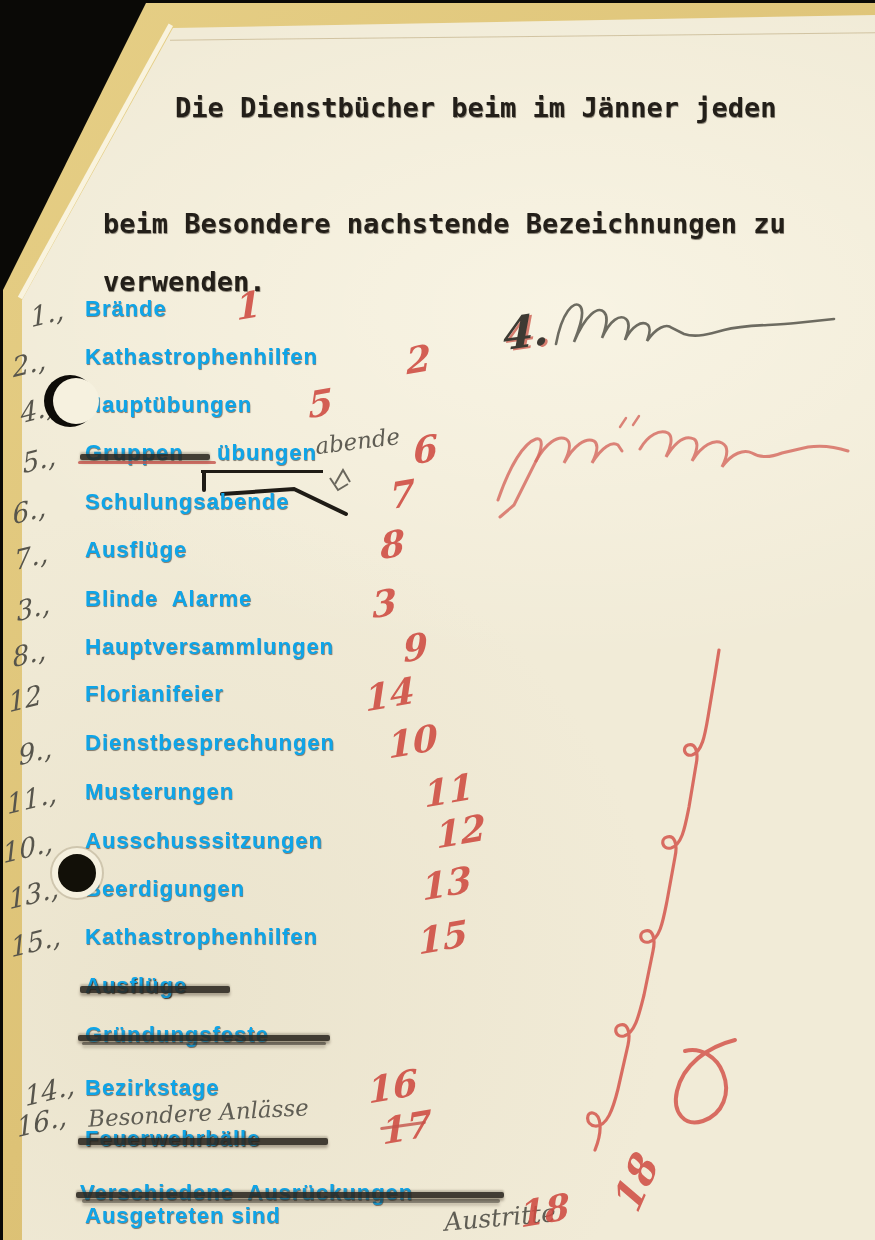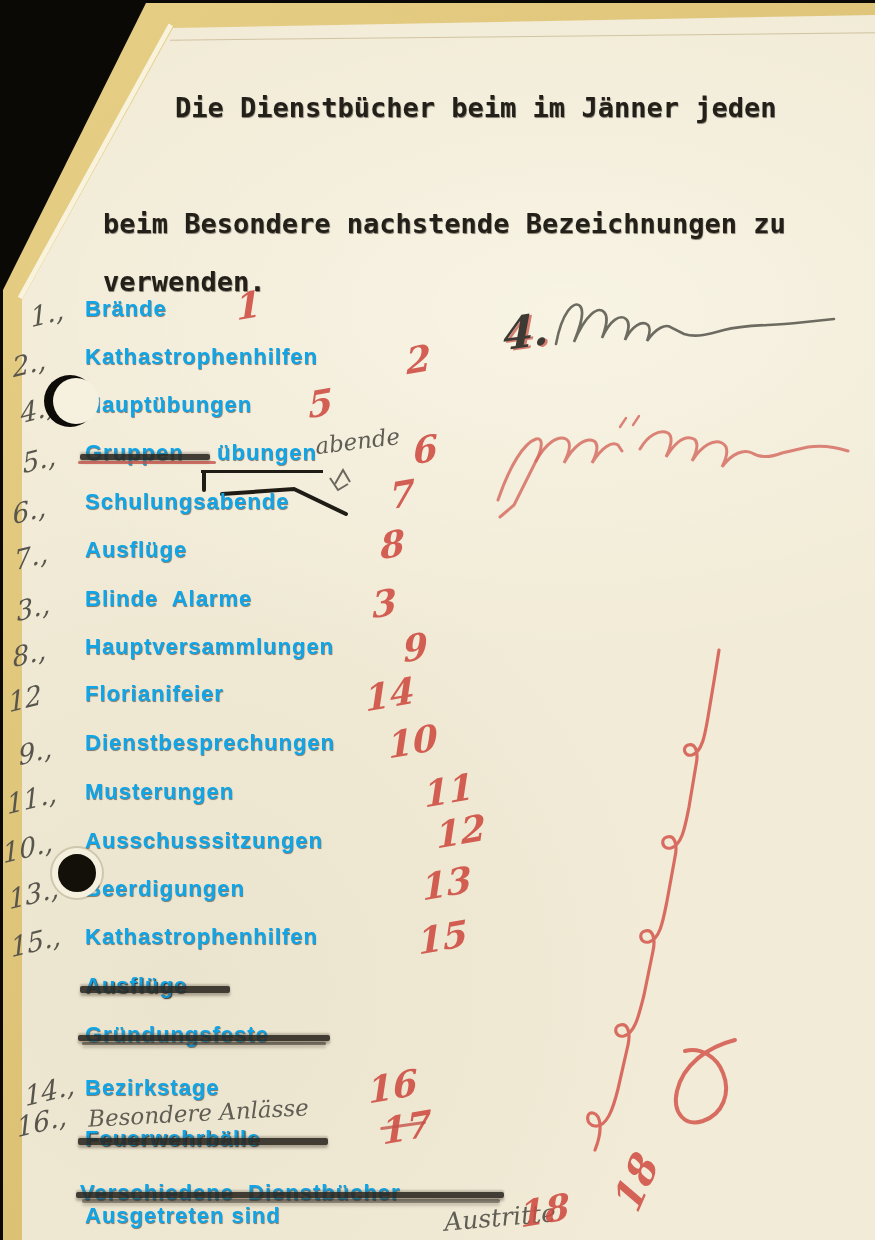--- a/index.html
+++ b/index.html
@@ -174,21 +174,21 @@
   <div class="row" style="top:1126px">
     <span class="pnum" style="left:16px;top:-20px">16.,</span>
     <span class="hand" style="left:88px;top:-26px;font-size:23px;transform:rotate(-3deg)">Besondere Anlässe</span>
     <span class="typed" style="text-shadow:1px 1px 1.2px rgba(30,25,18,.9)">Feuerwehrbälle</span>
     <span class="strike" style="left:78px;top:12px;width:250px;height:7px"></span>
     <span class="rnum" style="left:382px;top:-20px">17</span>
     <span class="rbar" style="left:380px;top:-2px;width:46px;height:3px;transform:rotate(-8deg)"></span>
   </div>
 
   <div class="row" style="top:1180px">
-    <span class="typed" style="left:80px">Verschiedene  Dienstbücher</span>
+    <span class="typed" style="left:80px">Verschiedene  Ausrückungen</span>
     <span class="strike" style="left:76px;top:12px;width:428px"></span>
     <span class="strike" style="left:82px;top:19px;width:418px;height:4px;opacity:.5"></span>
   </div>
 
   <div class="row" style="top:1203px">
     <span class="typed">Ausgetreten sind</span>
     <span class="hand" style="left:444px;top:0;font-size:25px;transform:rotate(-5deg)">Austritte</span>
     <span class="rnum" style="left:520px;top:-14px">18</span>
   </div>
 

